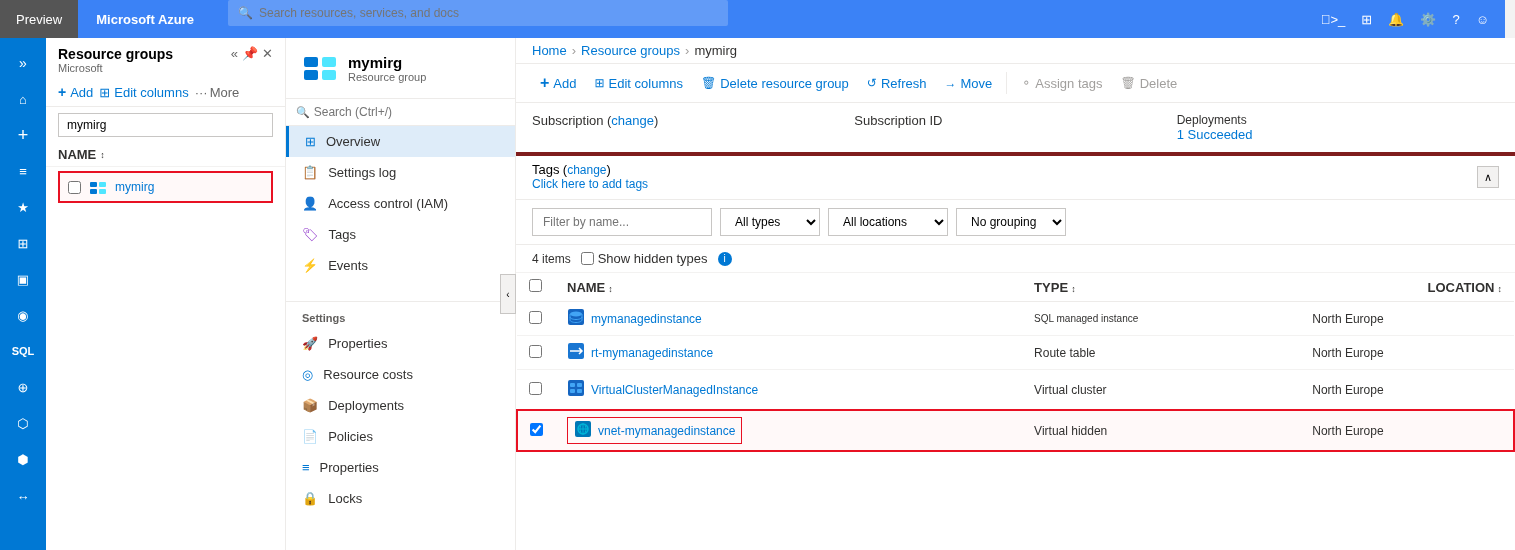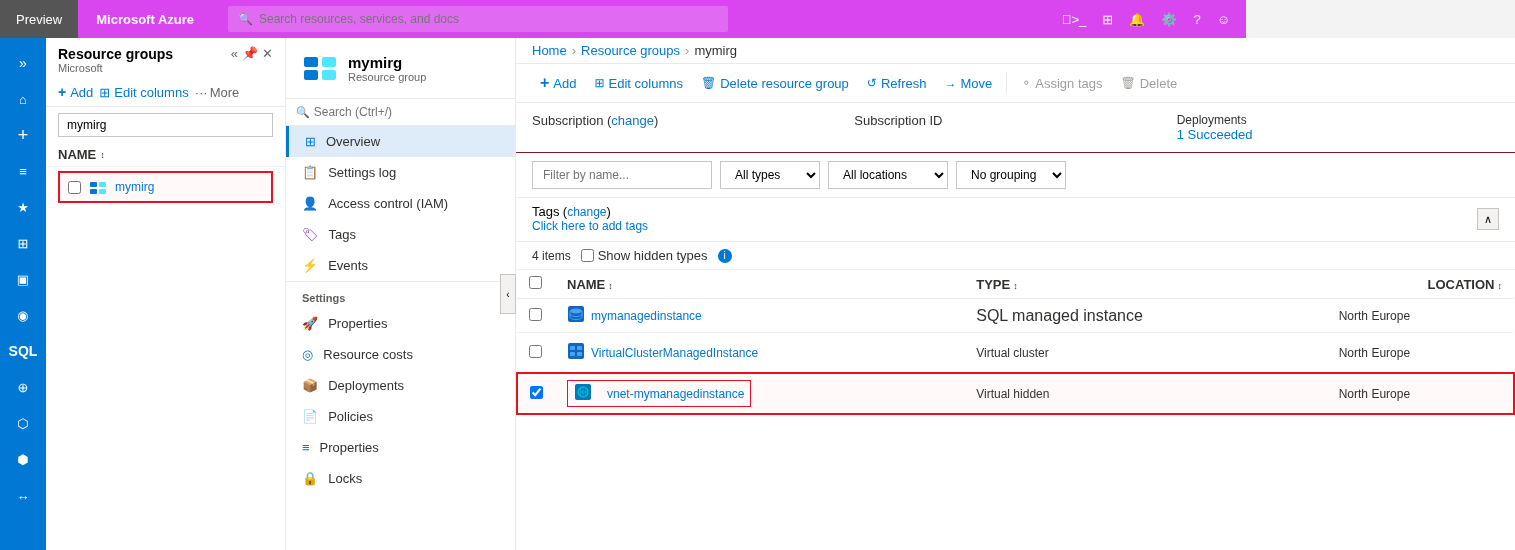--- a/index.html
+++ b/index.html
@@ -1,21 +1,21 @@
 <!DOCTYPE html>
 <html><head>
   <meta charset="utf-8">
   <style>
     * { box-sizing: border-box; margin: 0; padding: 0; font-family: 'Segoe UI', Arial, sans-serif; font-size: 13px; }
     body { background: #f3f3f3; overflow: hidden; width: 1515px; height: 550px; }
   </style>
 </head>
 <body>
 
-<div style="display:flex; align-items:center; height:38px; background:#d946ef; width:1246px;">
+<div style="display:flex; height:38px; background:#3b82f6; width:1505px;">
   <div style="background:#555; color:white; padding:0 16px; height:38px; display:flex; align-items:center; font-size:13px; cursor:pointer;">
     <span>Preview</span>
   </div>
   <div style="color:white; padding:2px 18px; font-size:15px; font-weight:600; height:38px; display:flex; align-items:center;">
     <span>Microsoft Azure</span>
   </div>
   <div style="flex:1; margin:0 16px; background:rgba(255,255,255,0.2); border-radius:2px; height:26px; display:flex; align-items:center; padding:0 10px; max-width:500px;">
     <span style="color:rgba(255,255,255,0.8); margin-right:6px; font-size:12px;">🔍</span>
     <input type="text" style="background: transparent; border: none; outline: none; color: white; font-size: 12px; width: 300px;" placeholder="Search resources, services, and docs">
   </div>
@@ -33,21 +33,21 @@
 
   <div style="width:46px; background:#0078d4; display:flex; flex-direction:column; align-items:center; padding-top:8px; gap:2px; flex-shrink:0;">
     <div style="width:40px; height:34px; display:flex; align-items:center; justify-content:center; color:white; font-size:14px; cursor:pointer;">»</div>
     <div style="width:40px; height:34px; display:flex; align-items:center; justify-content:center; color:white; cursor:pointer;">⌂</div>
     <div style="width:40px; height:34px; display:flex; align-items:center; justify-content:center; color:white; cursor:pointer; font-size:18px; font-weight:300;">+</div>
     <div style="width:40px; height:34px; display:flex; align-items:center; justify-content:center; color:white; cursor:pointer;">≡</div>
     <div style="width:40px; height:34px; display:flex; align-items:center; justify-content:center; color:white; cursor:pointer;">★</div>
     <div style="width:40px; height:34px; display:flex; align-items:center; justify-content:center; color:white; cursor:pointer;">⊞</div>
     <div style="width:40px; height:34px; display:flex; align-items:center; justify-content:center; color:white; cursor:pointer;">▣</div>
     <div style="width:40px; height:34px; display:flex; align-items:center; justify-content:center; color:white; cursor:pointer;">◉</div>
-    <div style="width:40px; height:34px; display:flex; align-items:center; justify-content:center; color:white; cursor:pointer; font-weight:bold; font-size:14px;">SQL</div>
+    <div style="width:40px; height:34px; display:flex; align-items:center; justify-content:center; color:white; cursor:pointer; font-weight:bold; font-size:11px;">SQL</div>
     <div style="width:40px; height:34px; display:flex; align-items:center; justify-content:center; color:white; cursor:pointer;">⊕</div>
     <div style="width:40px; height:34px; display:flex; align-items:center; justify-content:center; color:white; cursor:pointer;">⬡</div>
     <div style="width:40px; height:34px; display:flex; align-items:center; justify-content:center; color:white; cursor:pointer;">⬢</div>
     <div style="width:40px; height:34px; display:flex; align-items:center; justify-content:center; color:white; cursor:pointer;">↔</div>
   </div>
 
   <div style="width:240px; background:white; border-right:1px solid #edebe9; flex-shrink:0; display:flex; flex-direction:column;">
     <div style="padding:8px 12px 4px; display:flex; align-items:flex-start; justify-content:space-between;">
       <div>
         <div style="font-size:14px; font-weight:600;">Resource groups</div>
@@ -125,21 +125,21 @@
         <span style="font-size:13px; color:#323130;">Access control (IAM)</span>
       </div>
       <div style="display:flex; align-items:center; gap:10px; padding:8px 16px; cursor:pointer;">
         <span style="font-size:13px; color:#8b2fc9;">🏷</span>
         <span style="font-size:13px; color:#323130;">Tags</span>
       </div>
       <div style="display:flex; align-items:center; gap:10px; padding:8px 16px; cursor:pointer;">
         <span style="font-size:13px; color:#ffd700;">⚡</span>
         <span style="font-size:13px; color:#323130;">Events</span>
       </div>
-      <div style="padding:10px 16px 4px; font-size:11px; font-weight:600; color:#605e5c; border-top:1px solid #edebe9;">Settings</div>
+      <div style="padding:10px 16px 4px; font-size:11px; font-weight:600; color:#605e5c; border-top:1px solid #edebe9;margin-top:20px;">Settings</div>
       <div style="display:flex; align-items:center; gap:10px; padding:8px 16px; cursor:pointer;">
         <span style="font-size:13px; color:#0078d4;">🚀</span>
         <span style="font-size:13px; color:#323130;">Properties</span>
       </div>
       <div style="display:flex; align-items:center; gap:10px; padding:8px 16px; cursor:pointer;">
         <span style="font-size:13px; color:#0078d4;">◎</span>
         <span style="font-size:13px; color:#323130;">Resource costs</span>
       </div>
       <div style="display:flex; align-items:center; gap:10px; padding:8px 16px; cursor:pointer;">
         <span style="font-size:13px; color:#0078d4;">📦</span>
@@ -197,60 +197,60 @@
       <button style="display:flex; align-items:center; gap:4px; background:none; border:none; cursor:pointer; color:#a19f9d; font-size:13px; padding:4px 8px;">
         <span style="font-size:12px;">⚬</span>
         <span>Assign tags</span>
       </button>
       <button style="display:flex; align-items:center; gap:4px; background:none; border:none; cursor:pointer; color:#a19f9d; font-size:13px; padding:4px 8px;">
         <span style="font-size:12px;">🗑</span>
         <span>Delete</span>
       </button>
     </div>
 
-    <div style="padding:10px 16px; display:grid; grid-template-columns:1fr 1fr 1fr; border-bottom:1px solid #7f1d1d; background:white;">
+    <div style="padding:10px 16px; display:grid; grid-template-columns:1fr 1fr 1fr; border-bottom:4px solid #7f1d1d; background:white;">
       <div>
         <div style="font-size:12px; color:#323130;">
           <span style="font-weight:500;">Subscription</span>
           <span> (</span><a href="#" style="color:#0078d4; text-decoration:none;">change</a><span>)</span>
         </div>
       </div>
       <div>
         <div style="font-size:12px; color:#323130;">
           <span>Subscription ID</span>
         </div>
       </div>
       <div>
         <div style="font-size:12px; font-weight:500; color:#323130;">Deployments</div>
         <a href="#" style="color:#0078d4; text-decoration:none; font-size:13px;">1 Succeeded</a>
       </div>
+    </div>
+
+    <div style="padding:6px 16px 8px; border-bottom:1px solid #edebe9; background:white; display:flex; align-items:flex-start; justify-content:space-between;">
+      <div>
+        <div style="font-size:12px;">
+          <span style="font-weight:500;">Tags</span>
+          <span> (</span><a href="#" style="color:#0078d4; text-decoration:none; font-size:12px;">change</a><span>)</span>
+        </div>
+        <a href="#" style="color:#0078d4; text-decoration:none; font-size:12px; display:block;">Click here to add tags</a>
+      </div>
+      <button style="background:#f3f2f1; border:1px solid #c8c6c4; width:22px; height:22px; display:flex; align-items:center; justify-content:center; cursor:pointer; font-size:11px; margin-top:4px;">∧</button>
     </div>
 
     <div style="padding:8px 16px; display:flex; align-items:center; gap:8px; border-bottom:1px solid #edebe9; background:white;">
       <input type="text" style="border: 1px solid rgb(200, 198, 196); padding: 4px 10px; font-size: 12px; outline: none; width: 180px; height: 28px;" placeholder="Filter by name...">
       <select style="border:1px solid #c8c6c4; padding:4px 10px; font-size:12px; outline:none; cursor:pointer; background:white; height:28px; min-width:100px;">
         <option>All types</option>
       </select>
       <select style="border:1px solid #c8c6c4; padding:4px 10px; font-size:12px; outline:none; cursor:pointer; background:white; height:28px; min-width:120px;">
         <option>All locations</option>
       </select>
       <select style="border:1px solid #c8c6c4; padding:4px 10px; font-size:12px; outline:none; cursor:pointer; background:white; height:28px; min-width:110px;">
         <option>No grouping</option>
       </select>
-    </div>
-
-    <div style="padding:6px 16px 8px; border-bottom:1px solid #edebe9; background:white; display:flex; align-items:flex-start; justify-content:space-between;">
-      <div>
-        <div style="font-size:12px;">
-          <span style="font-weight:500;">Tags</span>
-          <span> (</span><a href="#" style="color:#0078d4; text-decoration:none; font-size:12px;">change</a><span>)</span>
-        </div>
-        <a href="#" style="color:#0078d4; text-decoration:none; font-size:12px; display:block;">Click here to add tags</a>
-      </div>
-      <button style="background:#f3f2f1; border:1px solid #c8c6c4; width:22px; height:22px; display:flex; align-items:center; justify-content:center; cursor:pointer; font-size:11px; margin-top:4px;">∧</button>
     </div>
 
     <div style="padding:6px 16px; display:flex; align-items:center; gap:10px; border-bottom:1px solid #f3f2f1; background:white;">
       <span style="font-size:12px; color:#323130;">4 items</span>
       <label style="display:flex; align-items:center; gap:4px; font-size:12px; color:#323130; cursor:pointer;">
         <input type="checkbox" style="">
         <span>Show hidden types</span>
       </label>
       <span style="width:14px; height:14px; border-radius:50%; background:#0078d4; color:white; font-size:10px; display:inline-flex; align-items:center; justify-content:center; cursor:pointer;">i</span>
     </div>
@@ -281,21 +281,35 @@
       <div style="display:flex; align-items:center; gap:6px; ">
         <span><svg width="18" height="18" viewBox="0 0 18 18">
                       <rect x="1" y="1" width="16" height="16" rx="2" fill="#1565c0"></rect>
                       <ellipse cx="9" cy="6" rx="6" ry="2.5" fill="#42a5f5"></ellipse>
                       <path d="M3 6v3c0 1.4 2.7 2.5 6 2.5s6-1.1 6-2.5V6" fill="none" stroke="#42a5f5" stroke-width="1"></path>
                       <path d="M3 9v3c0 1.4 2.7 2.5 6 2.5s6-1.1 6-2.5V9" fill="none" stroke="#42a5f5" stroke-width="1"></path>
                     </svg></span>
         <a href="#" style="color:#0078d4; text-decoration:none; font-size:12px;">mymanagedinstance</a>
       </div>
     </td>
-    <td style="padding:6px 12px; border-bottom:1px solid #f3f2f1; font-size:16px; color:#323130; ">SQL managed instance</td>
+    <td style="padding:6px 12px; border-bottom:1px solid #f3f2f1; font-size:10px; color:#323130; ">SQL managed instance</td>
+    <td style="padding:6px 12px; border-bottom:1px solid #f3f2f1; font-size:12px; color:#323130; ">North Europe</td>
+  </tr>
+            <tr>
+    <td style="padding:6px 12px; border-bottom:1px solid #f3f2f1;"><input type="checkbox" style=""></td>
+    <td style="padding:6px 12px; border-bottom:1px solid #f3f2f1; ">
+      <div style="display:flex; align-items:center; gap:6px; ">
+        <span><svg width="18" height="18" viewBox="0 0 18 18">
+                      <rect x="1" y="1" width="16" height="16" rx="2" fill="#1976d2"></rect>
+                      <path d="M3 9h12M12 6l3 3-3 3" stroke="white" stroke-width="1.5" fill="none"></path>
+                    </svg></span>
+        <a href="#" style="color:#0078d4; text-decoration:none; font-size:12px;">rt-mymanagedinstance</a>
+      </div>
+    </td>
+    <td style="padding:6px 12px; border-bottom:1px solid #f3f2f1; font-size:12px; color:#323130; ">Route table</td>
     <td style="padding:6px 12px; border-bottom:1px solid #f3f2f1; font-size:12px; color:#323130; ">North Europe</td>
   </tr>
             <tr>
     <td style="padding:6px 12px; border-bottom:1px solid #f3f2f1;"><input type="checkbox" style=""></td>
     <td style="padding:9px 12px; border-bottom:1px solid #f3f2f1; ">
       <div style="display:flex; align-items:center; gap:6px; ">
         <span><svg width="18" height="18" viewBox="0 0 18 18">
                       <rect x="1" y="1" width="16" height="16" rx="2" fill="#1565c0"></rect>
                       <rect x="3" y="4" width="5" height="4" rx="1" fill="#42a5f5"></rect>
                       <rect x="10" y="4" width="5" height="4" rx="1" fill="#42a5f5"></rect>
@@ -304,21 +318,21 @@
                     </svg></span>
         <a href="#" style="color:#0078d4; text-decoration:none; font-size:12px;">VirtualClusterManagedInstance</a>
       </div>
     </td>
     <td style="padding:6px 12px; border-bottom:1px solid #f3f2f1; font-size:12px; color:#323130; ">Virtual cluster</td>
     <td style="padding:6px 12px; border-bottom:1px solid #f3f2f1; font-size:12px; color:#323130; ">North Europe</td>
   </tr>
             <tr style="border: 2px solid rgb(232, 17, 35); background: rgb(255, 249, 249);">
     <td style="padding:6px 12px; border-bottom:1px solid #f3f2f1;"><input type="checkbox" checked="" style=""></td>
     <td style="padding:6px 12px; border-bottom:1px solid #f3f2f1; background:#fff9f9;">
-      <div style="display:flex; align-items:center; gap:15px; border:1.5px solid #e81123; padding:2px 6px; display:inline-flex;">
+      <div style="display:flex; align-items:center; gap:6px; border:1.5px solid #e81123; padding:2px 6px; display:inline-flex;">
         <span><svg width="18" height="18" viewBox="0 0 18 18">
                       <rect x="1" y="1" width="16" height="16" rx="2" fill="#0077b6"></rect>
                       <circle cx="9" cy="9" r="5" fill="none" stroke="#00b4d8" stroke-width="1.5"></circle>
                       <path d="M9 4v10M4 9h10" stroke="#00b4d8" stroke-width="1"></path>
                       <ellipse cx="9" cy="9" rx="3" ry="5" fill="none" stroke="#00b4d8" stroke-width="1"></ellipse>
                     </svg></span>
         <a href="#" style="color:#0078d4; text-decoration:none; font-size:12px;">vnet-mymanagedinstance</a>
       </div>
     </td>
     <td style="padding:6px 12px; border-bottom:1px solid #f3f2f1; font-size:12px; color:#323130; background:#fff9f9;">Virtual hidden</td>

